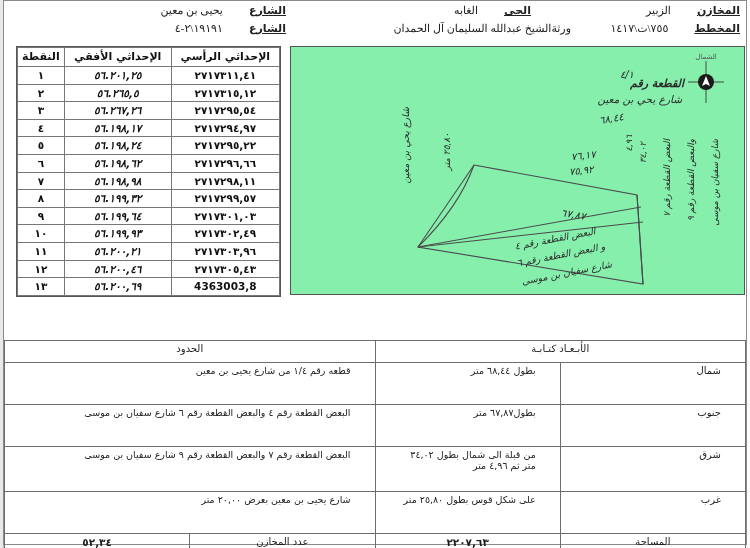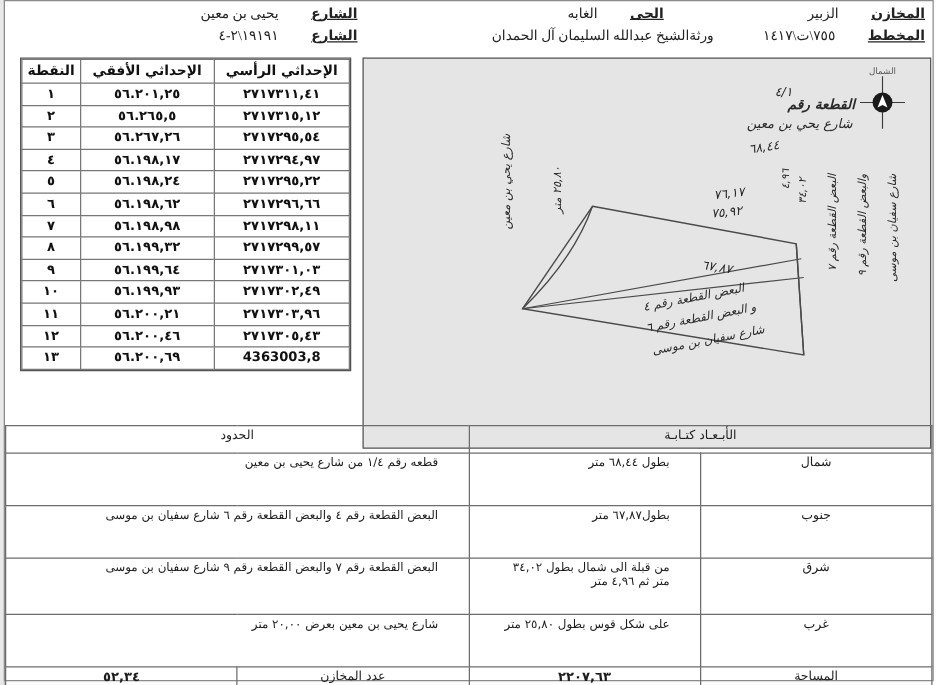--- a/index.html
+++ b/index.html
@@ -65,29 +65,29 @@
     text-align:center;
     padding:0px 2px;
     height:16.6px;
     line-height:16.6px;
     font-weight:bold;
     color:#111;
     white-space:nowrap;
   }
   table.coord th{font-size:11px;height:18px;line-height:18px;}
   table.coord td.pt{width:44px;}
-  table.coord td.hz{width:110px;}
+  table.coord td.hz{width:110px;font-style:italic;}
   table.coord td.vt{width:111px;}
 
   
   .diagram{
-    position:absolute;left:290px;top:46px;width:455px;height:313px;
+    position:absolute;left:290px;top:46px;width:455px;height:249px;
     border:1px solid #555;
     box-sizing:border-box;
-    background:#e5e5e5;
+    background:#86efac;
     overflow:hidden;
   }
   .diagram svg{position:absolute;left:0;top:0;}
 
   .dlbl{
     position:absolute;
     font-size:9px;color:#2a2a2a;
     white-space:nowrap;
     font-family:"DejaVu Sans","Liberation Sans",sans-serif;
   }
@@ -120,21 +120,21 @@
   }
   table.lt th{
     text-align:center;
     font-weight:normal;
     letter-spacing:1.6px;
     height:17px;
     font-size:10px;
     padding-top:2px;
   }
   td.dir{
-    width:48px;text-align:center;vertical-align:middle;
+    width:48px;vertical-align:middle;
     font-size:10px;
   }
   td.abaad{width:330px;text-align:right;}
   td.hudud{width:362px;text-align:right;margin-left:44px;}
   tr.meas td{height:37px;}
   tr.meas.tall td{height:40px;}
 
   td.area-lbl{width:48px;text-align:center;vertical-align:middle;font-size:10px;}
   td.area-val{width:330px;text-align:center;vertical-align:middle;font-weight:bold;font-size:10.5px;}
   td.store-lbl{width:178px;text-align:center;vertical-align:middle;font-size:10px;}

